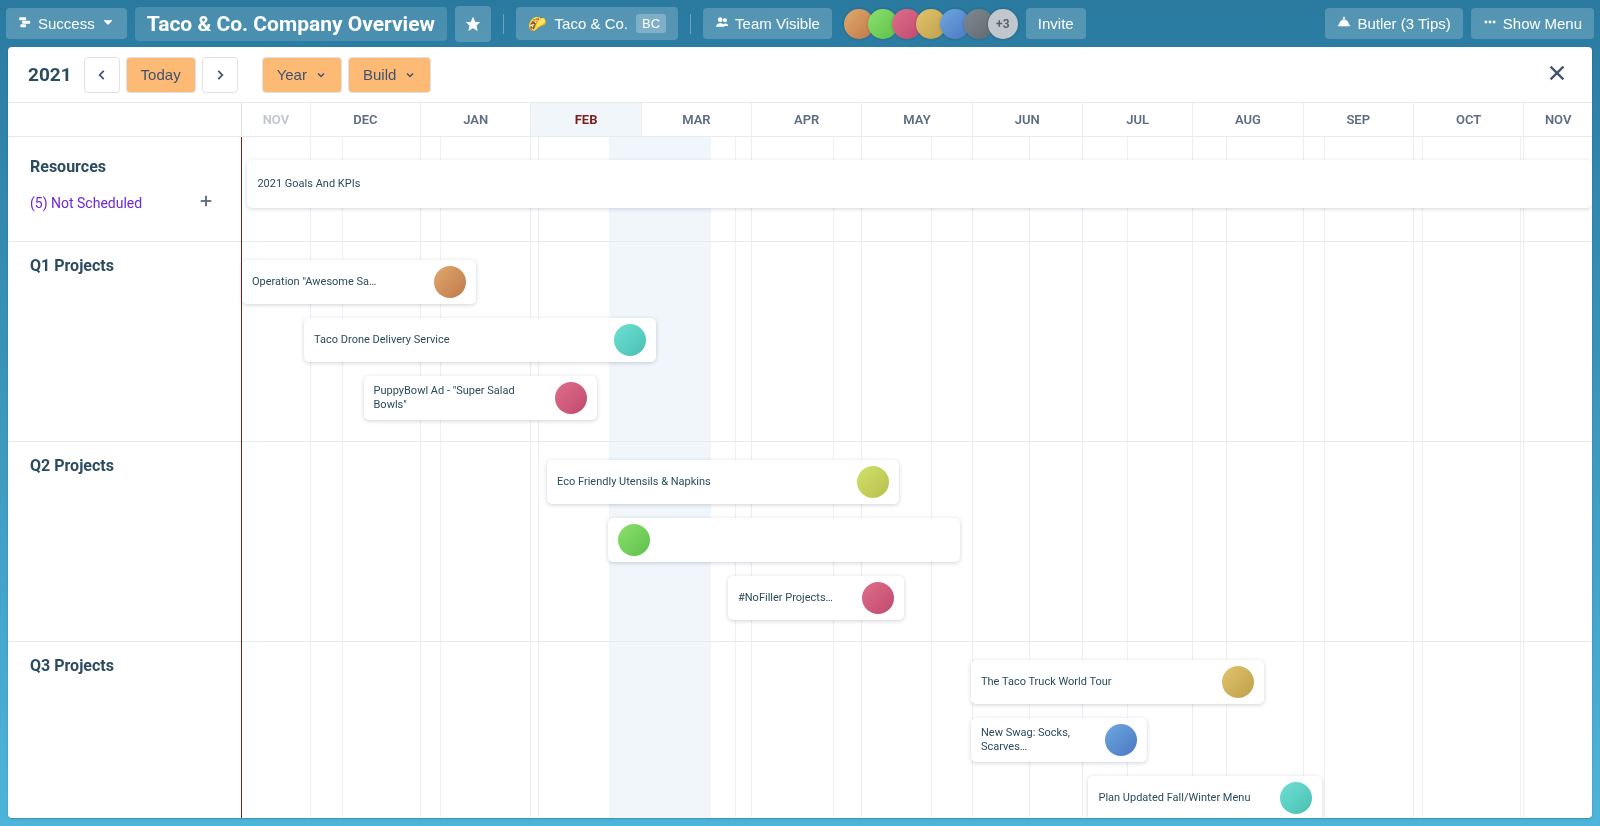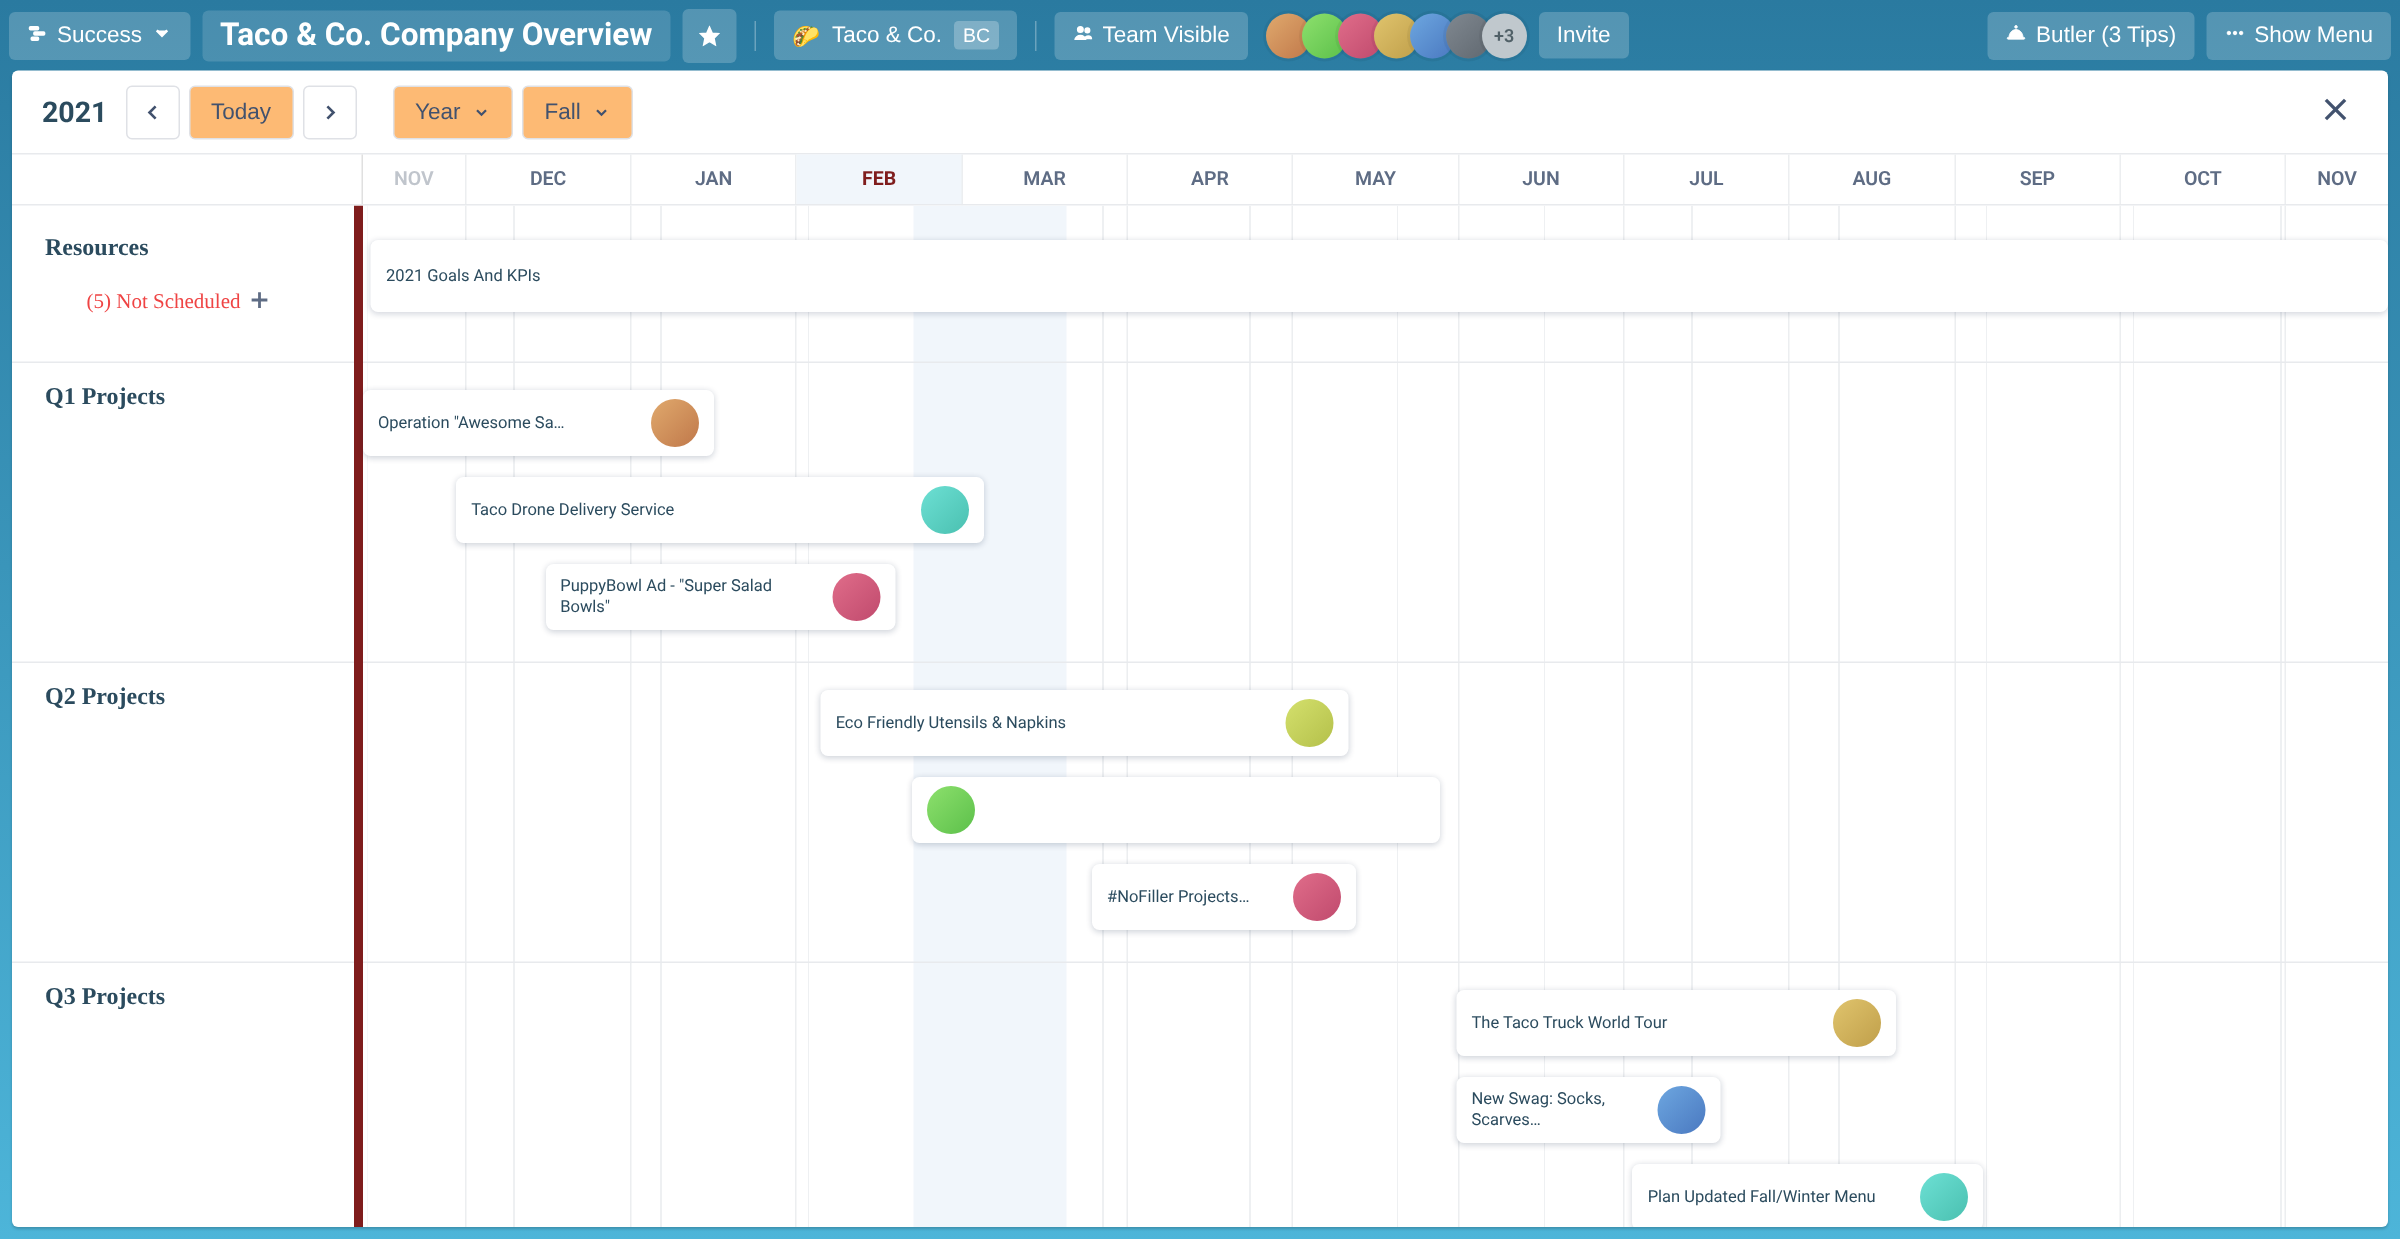--- a/index.html
+++ b/index.html
@@ -36,30 +36,30 @@
   .months-row { display:flex; height:34px; border-bottom:1px solid #e8eaed; font-size:13px; color:#5e6c84; font-weight:600;}
   .sidebar-col { width:234px; flex-shrink:0; border-right:1px solid #e0e0e0;}
   .months-inner { flex:1; display:flex; position:relative;}
   .month-cell { flex:1; display:flex; align-items:center; justify-content:center; border-right:1px solid #eceef0;}
   .month-cell.nov-l { flex:0.62; color:#c0c5cc;}
   .month-cell.nov-r { flex:0.62; border-right:none;}
   .month-cell.feb { background:#f1f6fb; color:#7f1d1d; font-weight:700;}
 
   
   .tl-body { flex:1; display:flex; overflow:hidden; position:relative;}
-  .tl-sidebar { width:234px; flex-shrink:0; border-right:6px solid #7f1d1d;font-family:Liberation Serif, serif; }
+  .tl-sidebar { width:234px; flex-shrink:0; border-right:1px solid #7f1d1d; }
   .tl-canvas { flex:1; position:relative; background:
       repeating-linear-gradient(to right, transparent 0, transparent calc(7.63% - 1px), #eef0f2 calc(7.63% - 1px), #eef0f2 7.63%) 4.7% 0 / 95.3% 100% no-repeat;
   }
   .feb-highlight { position:absolute; top:0; bottom:0; left:27.18%; width:7.55%; background:#f1f6fb; z-index:0;}
   .grid-col-lines { position:absolute; inset:0; display:flex; z-index:0; pointer-events:none;}
   .gcol { border-right:1px solid #eceef0;}
   .sidebar-section { padding: 20px 22px; }
   .section-title { font-size:16px; font-weight:700; color:#2b4b5e; }
-  .section-sub { display:flex; align-items:center; justify-content:center; margin-top:12px; color:#ef4444; font-size:14px;}
+  .section-sub { display:flex; align-items:center; justify-content:space-between; margin-top:12px; color:#6d28d9; font-size:14px;}
   .plus-btn { background:none;border:none;color:#5e6c84;cursor:pointer;padding:4px;}
 
   
   .row { position:relative; border-bottom:1px solid #e8eaed; }
 
   
   .card { position:absolute; background:#fff; border-radius:5px; box-shadow:0 1px 4px rgba(9,30,66,0.2); display:flex; align-items:center; padding:6px 10px; gap:10px; z-index:2; cursor:pointer; min-height:44px;}
   .card .ct { flex:1; font-size:11px; color:#2b4b5e; line-height:1.25; overflow:hidden; }
   .card .ct.trunc { white-space:nowrap; text-overflow:ellipsis; }
   .card .cava { width:32px;height:32px;border-radius:50%; flex-shrink:0;}
@@ -167,21 +167,21 @@
         </svg>
     </button>
     <div style="width:12px"></div>
     <button class="txt-btn">
       <span>Year</span>
       <svg width="12" height="12" viewBox="0 0 24 24" fill="none" stroke="currentColor" stroke-width="3">
           <polyline points="6 9 12 15 18 9"></polyline>
         </svg>
     </button>
     <button class="txt-btn">
-      <span>Fall</span>
+      <span>Build</span>
       <svg width="12" height="12" viewBox="0 0 24 24" fill="none" stroke="currentColor" stroke-width="3">
           <polyline points="6 9 12 15 18 9"></polyline>
         </svg>
     </button>
     <button class="close-x">
       <svg viewBox="0 0 24 24" fill="none" stroke="currentColor">
           <line x1="5" y1="5" x2="19" y2="19"></line>
           <line x1="19" y1="5" x2="5" y2="19"></line>
         </svg>
     </button>

